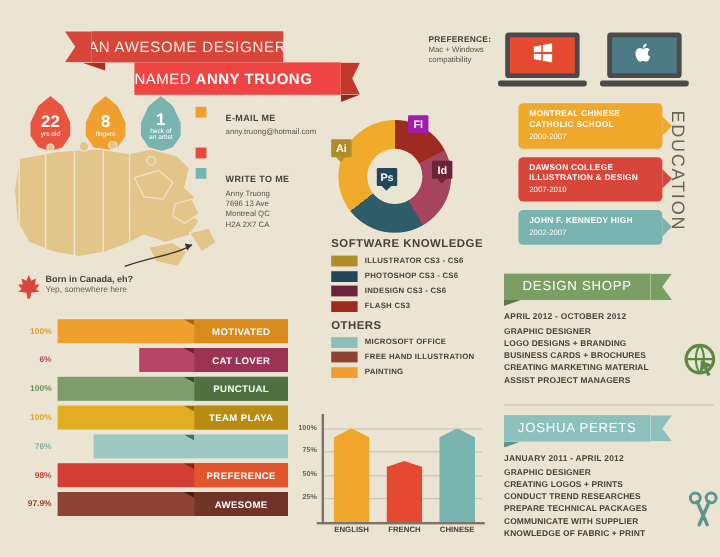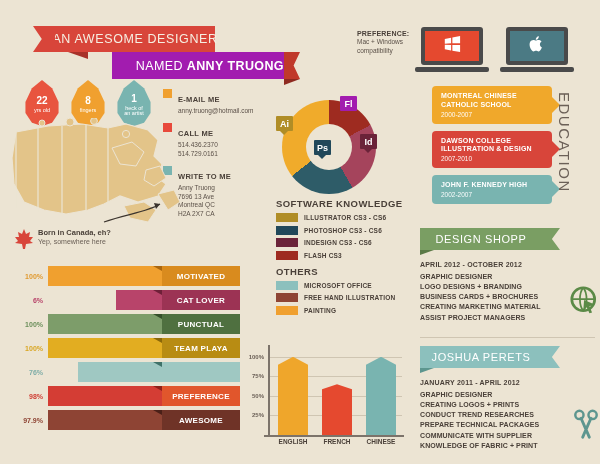--- a/index.html
+++ b/index.html
@@ -7,35 +7,35 @@
     width: 600px; height: 464px;
     background: #ece4d3;
     font-family: "Liberation Sans", sans-serif;
     position: relative;
     overflow: hidden;
   }
   .root { position: absolute; inset: 0; }
 
   
   .ribbon1 {
-    position: absolute; left: 55px; top: 26px; width: 160px; height: 26px;
+    position: absolute; left: 76px; top: 26px; width: 160px; height: 26px;
     background: #d8453a; display: flex; align-items: center; justify-content: center;
   }
   .ribbon1 .txt { color: #f6efe2; font-size: 12.5px; letter-spacing: .6px; white-space: nowrap; }
   .ribbon1::before {
     content: ""; position: absolute; left: -22px; top: 0; width: 22px; height: 26px;
     background: #d8453a; clip-path: polygon(0 0,100% 0,100% 100%,0 100%,40% 50%);
   }
   .ribbon1-shadow {
     position: absolute; left: 68px; top: 52px; width: 20px; height: 7px;
     background: #a8322a; clip-path: polygon(0 0,100% 0,100% 100%);
   }
   .ribbon2 {
     position: absolute; left: 112px; top: 52px; width: 172px; height: 27px;
-    background: #a21caf; display: flex; align-items: center; justify-content: flex-end;
+    background: #ef4444; display: flex; align-items: center; justify-content: flex-start;
   }
   .ribbon2 .txt { color: #fff; font-size: 12.5px; letter-spacing: .4px; white-space: nowrap; }
   .ribbon2 .txt b { font-weight: bold; }
   .ribbon2::after {
     content: ""; position: absolute; right: -16px; top: 0; width: 16px; height: 27px;
     background: #c0392b; clip-path: polygon(0 0,100% 0,60% 50%,100% 100%,0 100%);
   }
   .ribbon2-shadow {
     position: absolute; left: 284px; top: 79px; width: 16px; height: 6px;
     background: #8f2a20; clip-path: polygon(0 0,100% 0,0 100%);
@@ -46,26 +46,26 @@
   .drop {
     width: 36px; height: 46px; position: relative;
     display: flex; flex-direction: column; align-items: center; justify-content: center;
     color: #fff; text-align: center; line-height: 1;
   }
   .drop .shape {
     position: absolute; inset: 0;
     border-radius: 50% 50% 50% 50% / 62% 62% 38% 38%;
     clip-path: polygon(50% 0%, 78% 18%, 96% 48%, 96% 72%, 78% 93%, 50% 100%, 22% 93%, 4% 72%, 4% 48%, 22% 18%);
   }
-  .drop .big { position: relative; font-size: 10px; font-weight: bold; margin-top: 4px; }
+  .drop .big { position: relative; font-size: 14px; font-weight: bold; margin-top: 4px; }
   .drop .sml { position: relative; font-size: 5.5px; margin-top: 2px; }
 
   
   .contact { position: absolute; left: 163px; top: 88px; width: 120px; }
-  .c-row { display: flex; gap: 6px; margin-bottom: 7px; }
+  .c-row { display: flex; gap: 16px; margin-bottom: 7px; }
   .c-sq { width: 9px; height: 9px; flex: 0 0 9px; margin-top: 1px; }
   .c-head { font-size: 7.5px; font-weight: bold; color: #4a4039; letter-spacing: .3px; }
   .c-body { font-size: 6.5px; color: #5b5048; line-height: 1.3; margin-top: 1px; }
 
   
   .map-wrap { position: absolute; left: 8px; top: 118px; width: 190px; height: 130px; }
   .born {
     position: absolute; left: 14px; top: 228px; display: flex; align-items: flex-start; gap: 4px;
   }
   .leaf { width: 20px; height: 22px; }
@@ -194,22 +194,20 @@
       </div>
     </div>
 
   <div class="contact" id="contact">
       <div class="c-row">
         <span class="c-sq" style="background:#f0a02f"></span>
         <span><span class="c-head">E-MAIL ME</span><div class="c-body" style="white-space:pre-line">anny.truong@hotmail.com</div></span>
       </div>
       <div class="c-row">
         <span class="c-sq" style="background:#e8493b"></span>
-        <span><span class="c-head">CALL ME</span><div class="c-body" style="white-space:pre-line">514.436.2370
-514.729.0161</div></span>
       </div>
       <div class="c-row">
         <span class="c-sq" style="background:#79b4b0"></span>
         <span><span class="c-head">WRITE TO ME</span><div class="c-body" style="white-space:pre-line">Anny Truong
 7696 13 Ave
 Montreal QC
 H2A 2X7 CA</div></span>
       </div>
     </div>
 

